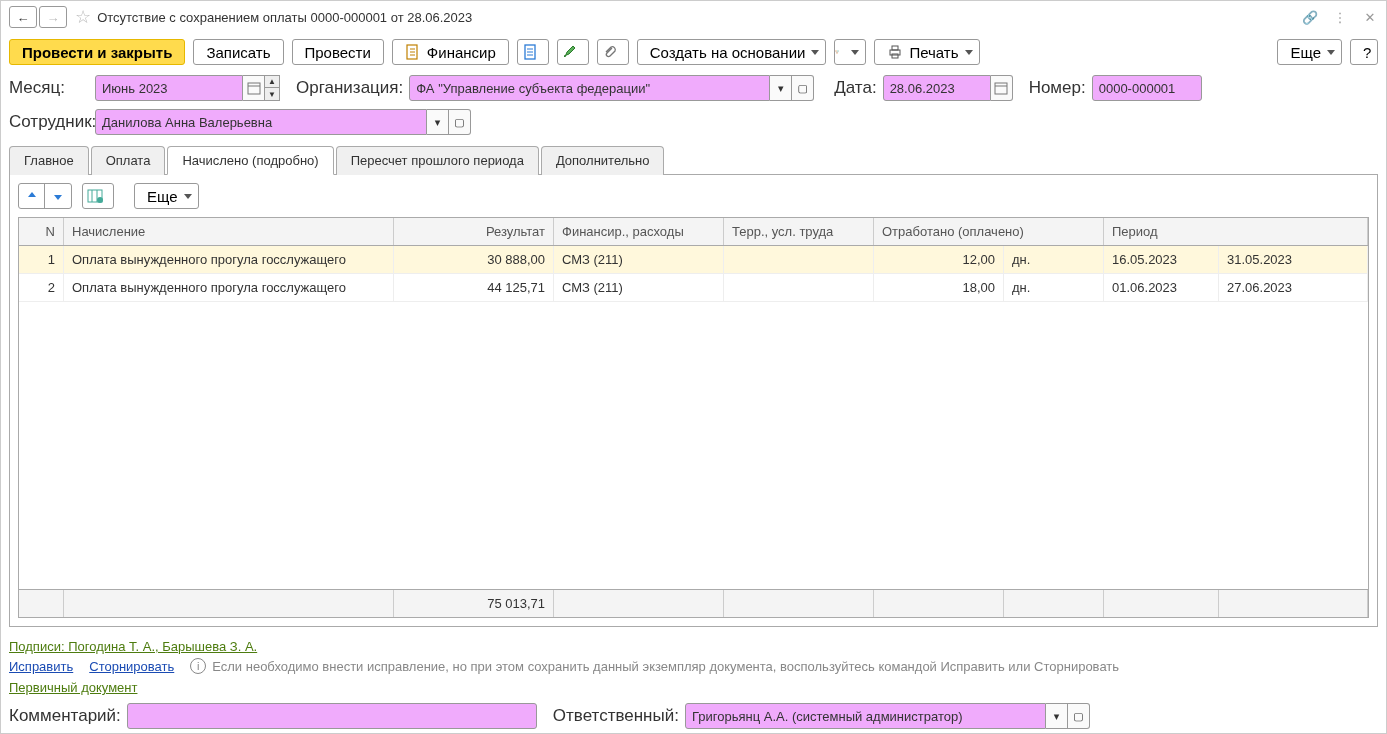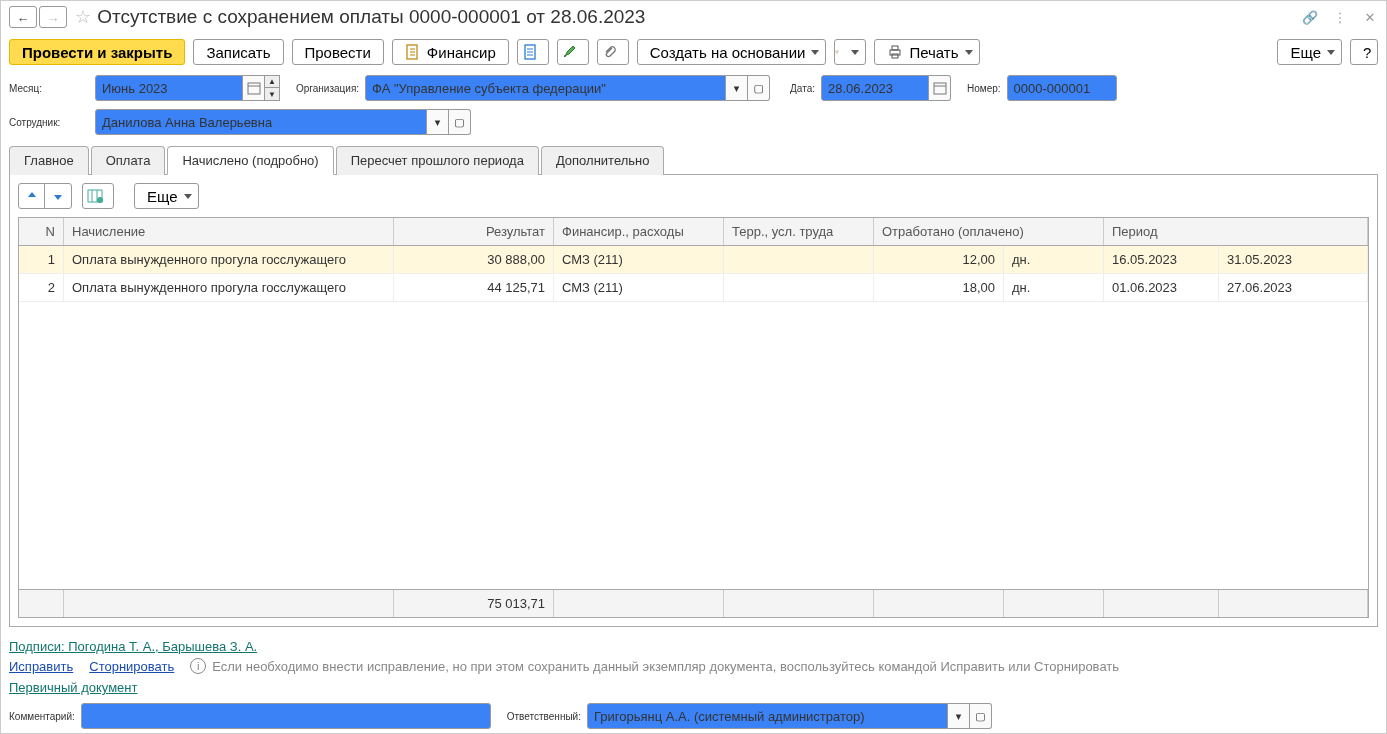--- a/index.html
+++ b/index.html
@@ -4,40 +4,40 @@
 <style>
 * { box-sizing: border-box; margin: 0; padding: 0; }
 body { font-family: Arial, sans-serif; font-size: 13px; background: #fff; color: #333; }
 .app { width: 1387px; height: 734px; border: 1px solid #ccc; position: relative; display: flex; flex-direction: column; }
 
 
 .titlebar { display: flex; align-items: center; padding: 4px 8px; height: 32px; }
 .nav-btn { width: 28px; height: 22px; border: 1px solid #999; background: #fff; margin-right: 2px; display: flex; align-items: center; justify-content: center; cursor: pointer; border-radius:3px; }
 .nav-btn.disabled { color: #bbb; }
 .star { color: #bbb; font-size: 18px; margin: 0 6px; cursor: pointer; }
-.title { font-size: 19px; color: #333; flex: 1; }
+.title { font-size: 13px; color: #333; flex: 1; }
 .title-right { display: flex; gap: 14px; align-items: center; color: #999;}
 .title-icon { width: 16px; height: 16px; cursor: pointer; display:flex;align-items:center;justify-content:center;}
 
 
 .toolbar { display: flex; align-items: center; padding: 6px 8px; gap: 8px; flex-wrap: wrap; }
 .btn { height: 26px; border: 1px solid #999; border-radius: 3px; background: #fff; padding: 0 12px; display: flex; align-items: center; cursor: pointer; font-size: 15px; }
 .btn-yellow { background: #ffdb4d; border-color: #e6b800; font-weight: bold; }
 .btn-icon-only { width: 32px; padding: 0; justify-content: center; }
 .btn svg, .btn .ico { margin-right: 6px; }
 .btn-dd { padding-right: 6px; }
 .btn-dd::after { content: ""; margin-left: 6px; border-left: 4px solid transparent; border-right: 4px solid transparent; border-top: 5px solid #555; }
 .toolbar .spacer { flex: 1; }
 .q-btn { width: 28px; }
 
 
 .form-row { display: flex; align-items: center; padding: 4px 8px; gap: 6px; }
-.label { font-size: 10px; color: #333; }
+.label { font-size: 17px; color: #333; }
 .input-group { display: flex; align-items: stretch; height: 26px; }
-.input-field { border: 1px solid #999; border-radius: 3px 0 0 3px; background: #3b82f6; padding: 0 6px; font-size: 13px; display:flex; align-items:center; }
+.input-field { border: 1px solid #999; border-radius: 3px 0 0 3px; background: #f0abfc; padding: 0 6px; font-size: 13px; display:flex; align-items:center; }
 .input-addon { border: 1px solid #999; border-left: none; background: #fafafa; width: 22px; display: flex; align-items: center; justify-content: center; cursor: pointer; font-size:11px;}
 .input-addon:last-child { border-radius: 0 3px 3px 0; }
 .spinner { display:flex; flex-direction:column; border:1px solid #999; border-left:none;}
 .spinner div{height:12px;width:14px;display:flex;align-items:center;justify-content:center;font-size:8px;cursor:pointer;background:#eee;}
 .spinner div:first-child{border-bottom:1px solid #999;}
 
 
 .tabs { display: flex; border-bottom: 1px solid #aaa; margin: 6px 8px 0 8px; }
 .tab { padding: 6px 14px; border: 1px solid #aaa; border-bottom: none; background: #f0f0f0; cursor: pointer; border-radius: 4px 4px 0 0; margin-right: 2px; position:relative; top:1px;}
 .tab.active { background: #fff; border-bottom: 1px solid #fff;}
@@ -64,21 +64,21 @@
 .c-res{width:160px;text-align:right;}
 .c-fin{width:170px;}
 .c-terr{width:150px;}
 .c-otr{width:130px;text-align:right;}
 .c-unit{width:100px;}
 .c-p1{width:115px;}
 .c-p2{flex:1;}
 
 
 .footer { padding: 4px 8px; }
-.link { color: #0f766e; text-decoration: underline; cursor: pointer; margin-right: 10px; }
+.link { color: #4d7c0f; text-decoration: underline; cursor: pointer; margin-right: 10px; }
 .link-blue { color: #1a4bb3; text-decoration: underline; cursor: pointer; margin-right: 10px; }
 .info-row { display: flex; align-items: center; gap: 6px; margin-top: 4px; color:#888;}
 .info-row .info-icon{border:1px solid #888;border-radius:50%;width:16px;height:16px;display:flex;align-items:center;justify-content:center;font-size:11px;}
 .bottom-row{display:flex;align-items:center;gap:6px;margin-top:8px;}
 
 
 .svg-i{width:16px;height:16px;}
 </style>
 </head>
 <body>

